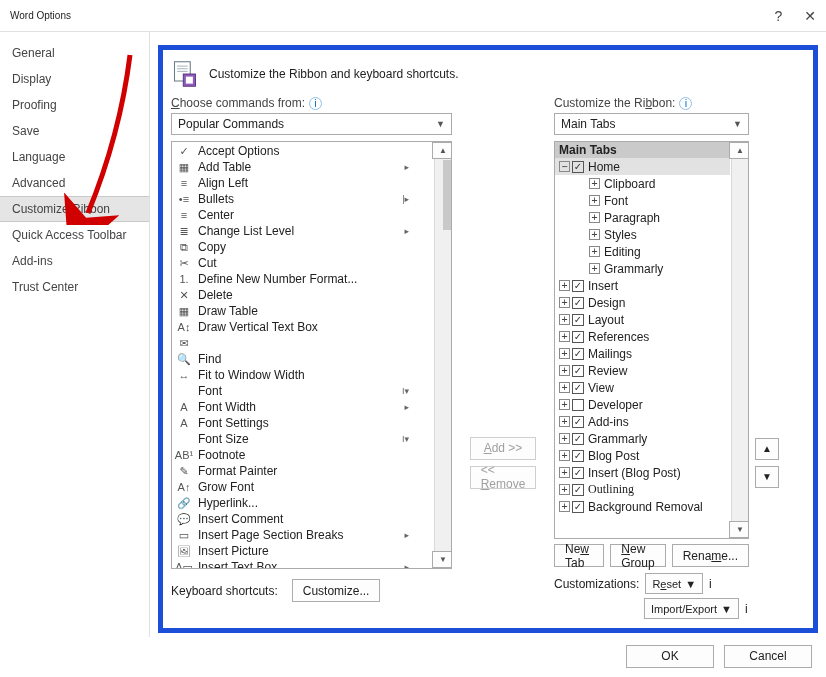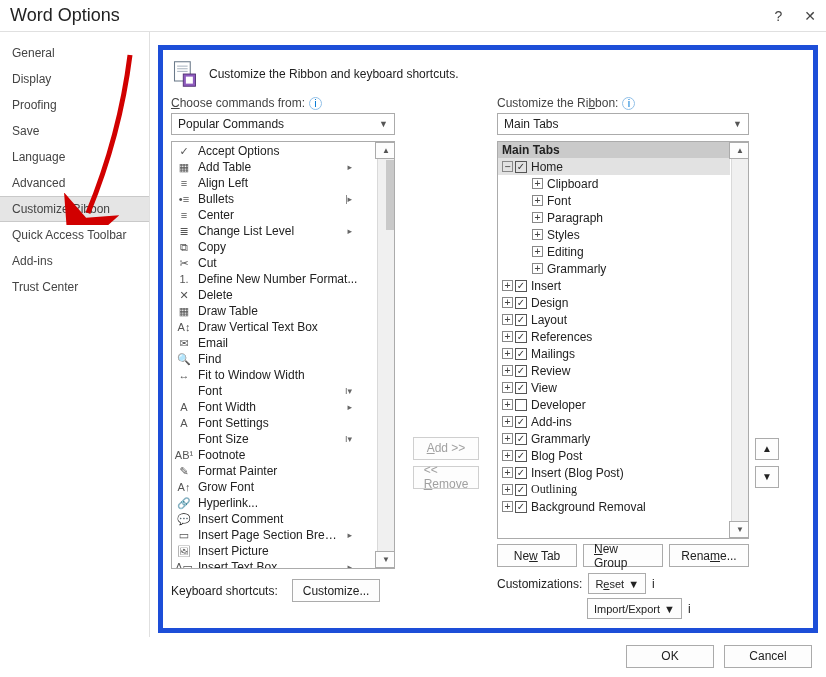--- a/index.html
+++ b/index.html
@@ -15,21 +15,21 @@
     position: relative;
   }
   .titlebar {
     height: 32px;
     display: flex;
     align-items: center;
     padding: 0 10px;
     border-bottom: 1px solid #e0e0e0;
     justify-content: space-between;
   }
-  .titlebar .title { font-size: 18px; }
+  .titlebar .title { font-size: 10px; }
   .titlebar .controls { display: flex; gap: 22px; align-items: center; font-size: 14px; color:#444;}
   .body {
     display: flex;
     height: 605px;
   }
   .sidebar {
     width: 150px;
     border-right: 1px solid #e0e0e0;
     padding: 8px 0;
   }
@@ -58,21 +58,21 @@
   .heading .pict {
     width: 28px; height: 28px;
     display: inline-block;
     position: relative;
   }
   .heading .pict svg { width: 28px; height: 28px; }
   .cols {
     display: flex;
     gap: 6px;
   }
-  .col-left { width: 224px; }
+  .col-left { width: 281px; }
   .col-mid { width: 90px; display:flex; flex-direction:column; justify-content:center; align-items:center; gap:6px; padding-top: 210px;}
   .col-right { flex: 1; }
   .col-far { width: 34px; display:flex; flex-direction:column; justify-content:center; gap:6px; padding-top:210px;}
   .lbl-row { display:flex; align-items:center; gap:4px; margin-bottom:3px;}
   .lbl-row .info { color:#0078d4; font-size:11px; border:1px solid #91c0e8; border-radius:50%; width:13px; height:13px; line-height:11px; text-align:center;}
   .lbl-row .lbl { color:#444; }
   .lbl-row .lbl u { text-decoration: underline; }
   .dropdown {
     border: 1px solid #ababab;
     height: 22px;
@@ -255,21 +255,20 @@
               <div class="cmd-row">
                 <span class="ico">▦</span>
                 <span class="txt">Draw Table</span>
               </div>
               <div class="cmd-row">
                 <span class="ico">A↕</span>
                 <span class="txt">Draw Vertical Text Box</span>
               </div>
               <div class="cmd-row">
                 <span class="ico">✉</span>
-                <span class="txt">Email</span>
               </div>
               <div class="cmd-row">
                 <span class="ico">🔍</span>
                 <span class="txt">Find</span>
               </div>
               <div class="cmd-row">
                 <span class="ico">↔</span>
                 <span class="txt">Fit to Window Width</span>
               </div>
               <div class="cmd-row">

